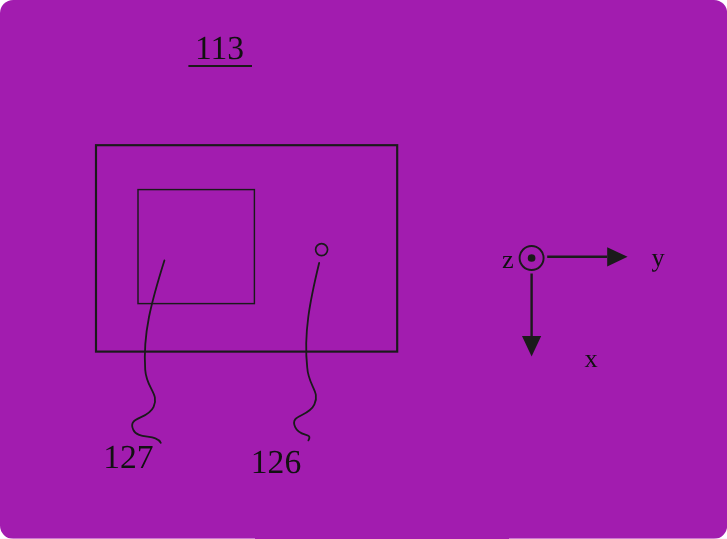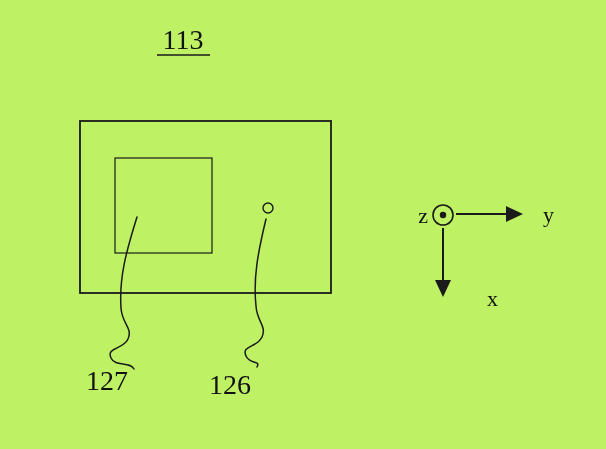--- a/index.html
+++ b/index.html
@@ -4,22 +4,23 @@
 <style>
   html, body {
     margin: 0;
     padding: 0;
     background: #ffffff;
   }
   .canvas {
     position: relative;
     width: 606px;
     height: 449px;
-    background: #bef264;
+    background: #a21caf;
     overflow: hidden;
+    border-radius: 11px;
   }
   svg {
     display: block;
   }
   .fig-text {
     font-family: "Liberation Serif", serif;
     fill: #111111;
   }
   .fig-number {
     font-size: 28px;

